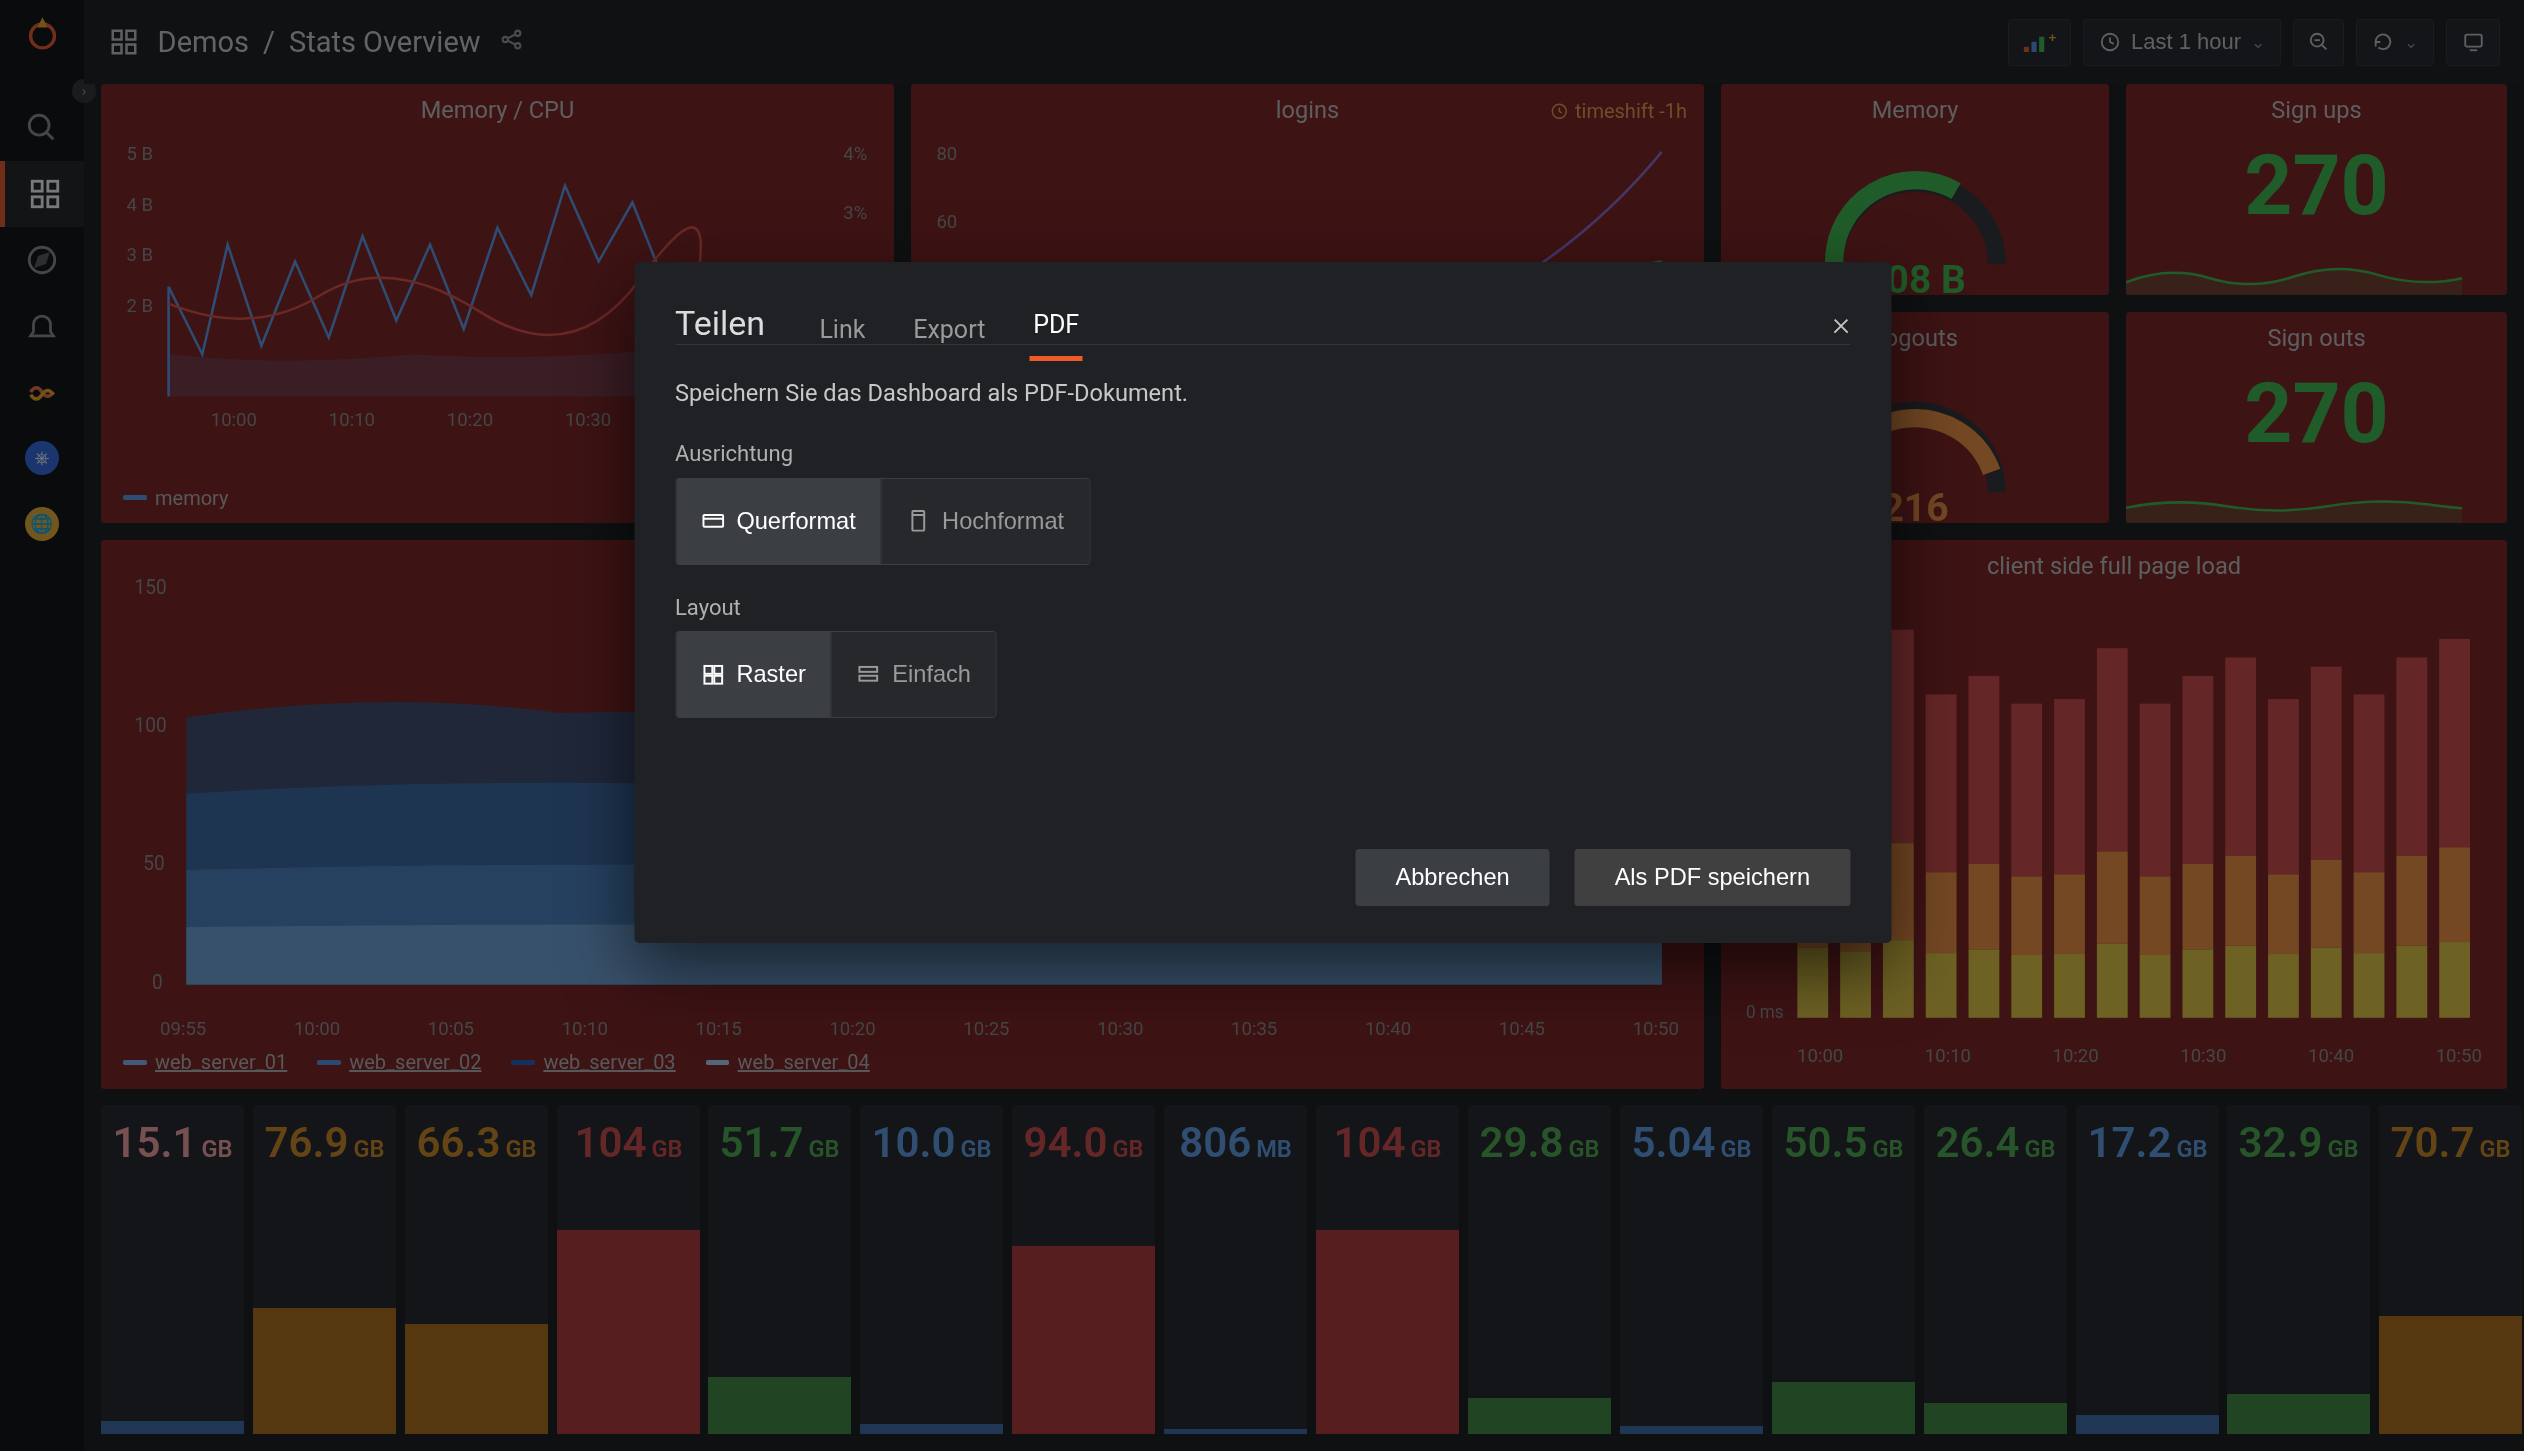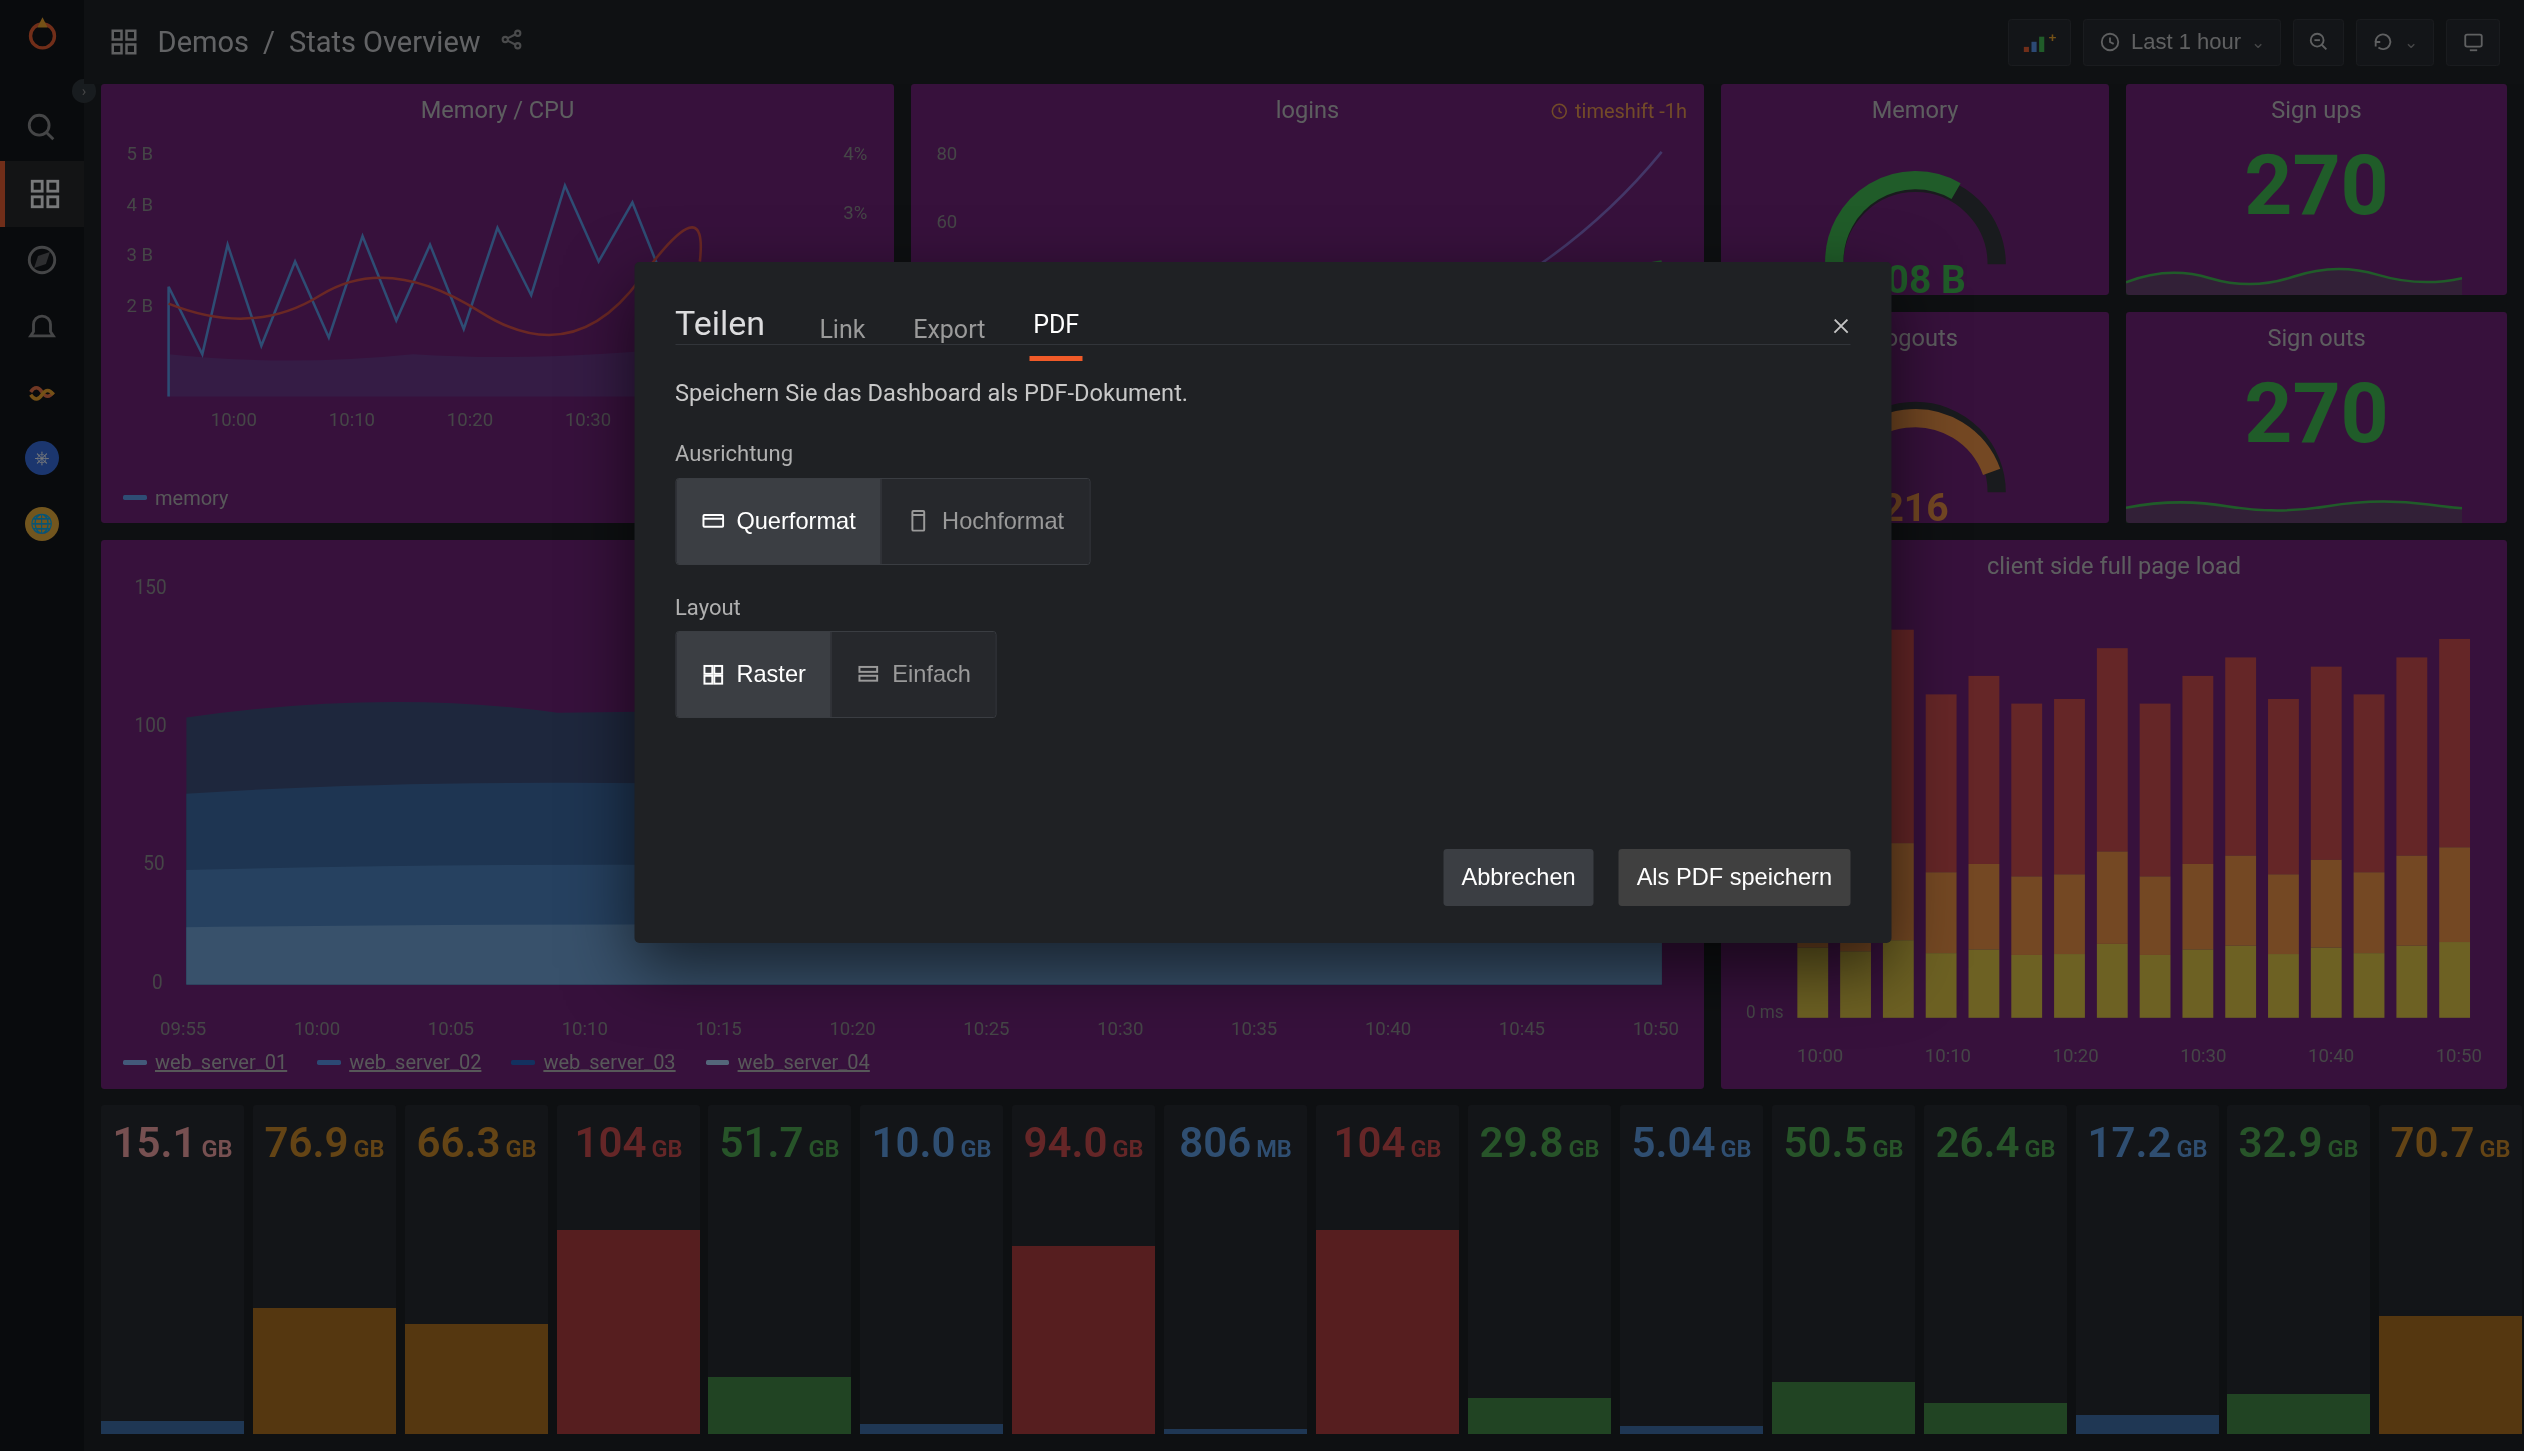--- a/index.html
+++ b/index.html
@@ -94,21 +94,21 @@
   .btn.icon-only { padding: 0 13.5px; }
   .btn .chev { font-size: 17px; color:#8e8e8e;}
   
   .content {
     position: absolute;
     left: 84px; top: 84px; right: 0; bottom: 0;
     padding: 17px;
   }
   .panel {
     position: absolute;
-    background: #701a75;
+    background: #7f1d1d;
     border-radius: 3.4px;
   }
   .ptitle {
     text-align: center;
     padding: 11.8px 0;
     color: #c3c3c4;
     font-size: 23.6px;
   }
   .panel-body { position: absolute; left: 17px; right: 17px; top: 51px; bottom: 17px; }
   .timeshift { position:absolute; right:17px; top:15px; font-size:20px; color:#f2994a; display:flex; gap:6.8px; align-items:center;}
@@ -159,21 +159,21 @@
   .modal-x { margin-left:auto; font-size:34px; color:#c4c4c4; cursor:pointer; font-weight:300;}
   .mdesc { color:#c8c8c8; font-size:23.6px; margin-bottom: 34px;}
   .mlabel { color:#b0b0b0; font-size:22px; margin-bottom: 11.8px;}
   .toggle-group { display:inline-flex; border:0.8px solid #3a3d42; border-radius:3.4px; overflow:hidden; margin-bottom: 30px;}
   .tg-btn { background:#26282c; border:none; color:#fff; padding: 29px 25px; font-size:23.6px; display:flex; align-items:center; gap:11.8px; cursor:pointer;}
   .tg-btn + .tg-btn { border-left:0.8px solid #3a3d42;}
   .tg-btn.on { background:#3b3e43;}
   .tg-btn.off { color:#9a9a9a;}
   .tg-ic { width:23.6px; height:23.6px; }
   .modal-actions { display:flex; justify-content:flex-end; gap:25px; margin-top: 101px;}
-  .mbtn { border:none; border-radius:3.4px; padding: 15px 18px; font-size:23.6px; cursor:pointer;}
+  .mbtn { border:none; border-radius:3.4px; padding: 15px 40px; font-size:23.6px; cursor:pointer;}
   .mbtn.secondary { background:#3b3e43; color:#fff;}
   .mbtn.primary { background:#404040; color:#fff;}
 </style>
 </head>
 <body>
 
 <div class="sidebar">
   <div class="sidebar-logo">
     <svg viewBox="0 0 48 48">
         <circle cx="24" cy="28" r="14" fill="none" stroke="#f05a28" stroke-width="4"></circle>

